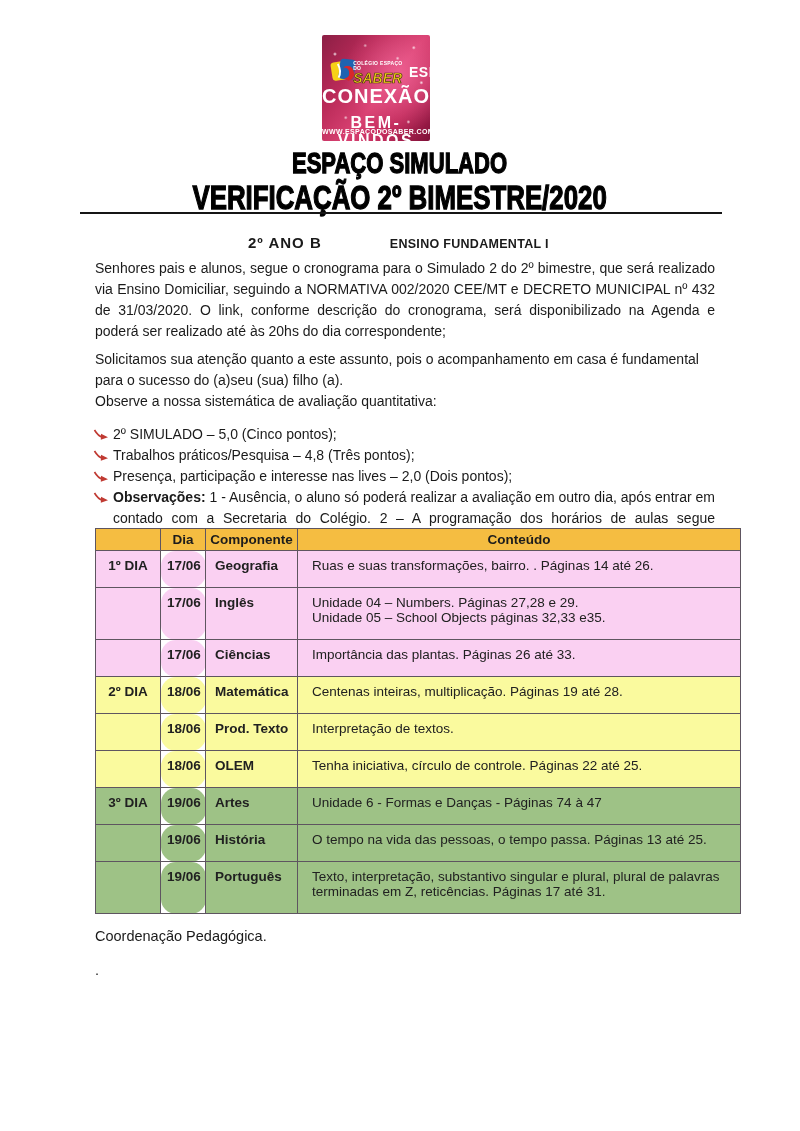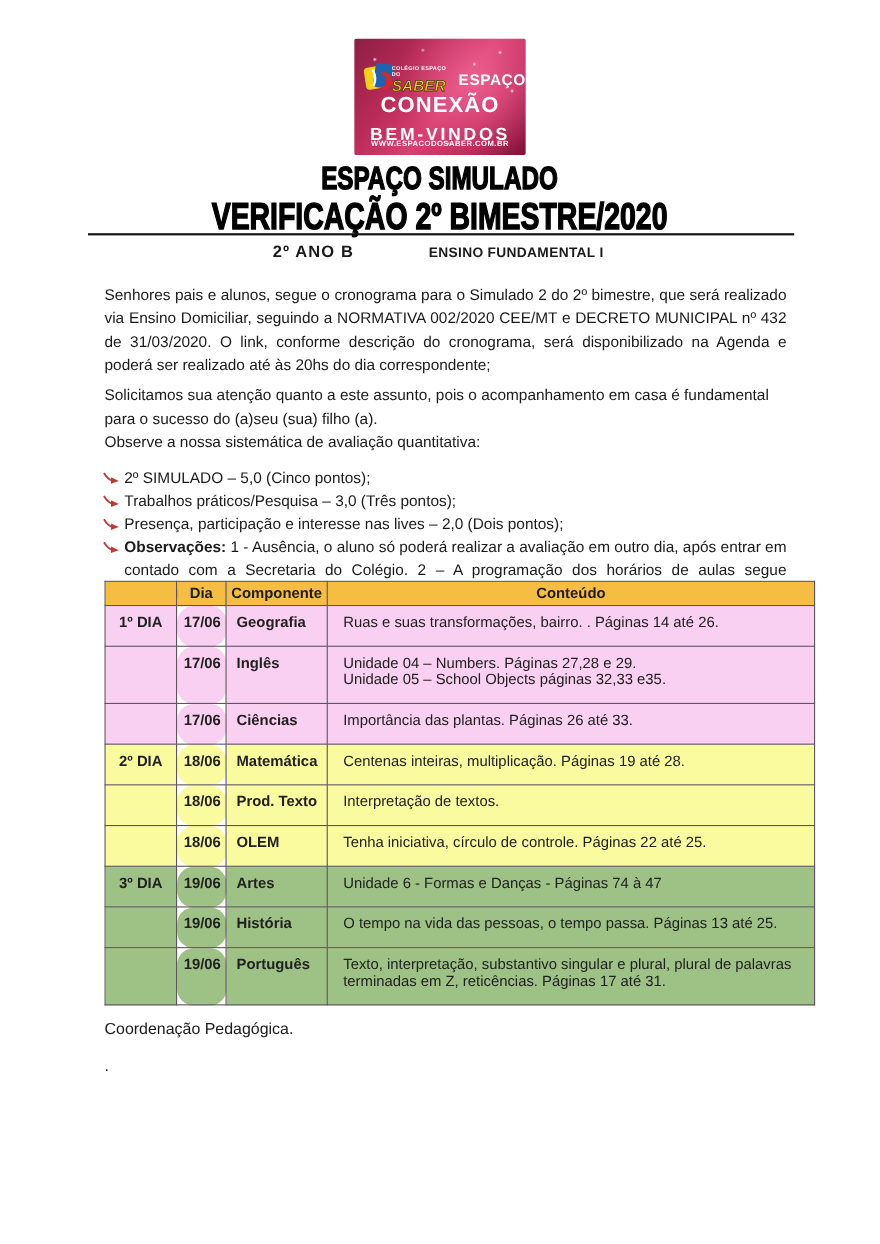--- a/index.html
+++ b/index.html
@@ -11,21 +11,21 @@
     background: #ffffff;
     font-family: "Liberation Sans", sans-serif;
     color: #1a1a1a;
     overflow: hidden;
   }
 
   
   .logo {
     position: absolute;
     left: 322px; top: 35px;
-    width: 156px; height: 106px;
+    width: 108px; height: 106px;
     background:
       radial-gradient(circle at 72% 38%, rgba(255,120,170,.55), rgba(255,120,170,0) 55%),
       linear-gradient(128deg, #8c1f45 0%, #b92a58 30%, #d84071 55%, #c02a5a 75%, #7e1038 100%);
     border-radius: 2px;
   }
   .logo .stars {
     position: absolute; inset: 0;
     background-image:
       radial-gradient(circle 1.3px at 12% 18%, rgba(255,255,255,.9), transparent 2px),
       radial-gradient(circle 1.1px at 85% 12%, rgba(255,255,255,.8), transparent 2px),
@@ -69,21 +69,21 @@
     transform: scaleX(.76);
     transform-origin: center;
     white-space: nowrap;
   }
   .title1 .condensed { font-size: 29px; }
   .title2 .condensed { font-size: 34px; }
   .title-rule {
     position: absolute; top: 212px; left: 80px; width: 642px;
     border: none; border-top: 2px solid #151515;
   }
-  .subtitle { position: absolute; top: 221px; left: 0; display: flex; align-items: baseline; padding-left: 248px; }
+  .subtitle { position: absolute; top: 234px; left: 0; display: flex; align-items: baseline; padding-left: 248px; }
   .subtitle .class-name { font-size: 15px; font-weight: bold; letter-spacing: 1px; }
   .subtitle .level { font-size: 12.5px; font-weight: bold; margin-left: 68px; letter-spacing: .3px; }
 
   
   .para1 {
     position: absolute; top: 258px; left: 95px; width: 620px;
     font-size: 14px; line-height: 21px; text-align: justify;
   }
   .text-block {
     position: absolute; top: 349px; left: 95px; width: 620px;
@@ -180,21 +180,21 @@
           <path d="M1.5 1 C4.5 6 7 7.6 9.5 8" stroke="#c03a32" stroke-width="1.7" fill="none"></path>
           <path d="M8 4.8 L15 8.2 L7.8 10.8 Z" fill="#c03a32"></path>
         </svg>
         <span>2º SIMULADO – 5,0 (Cinco pontos);</span>
       </div>
       <div class="bullet-item">
         <svg class="arrow" viewBox="0 0 16 12">
           <path d="M1.5 1 C4.5 6 7 7.6 9.5 8" stroke="#c03a32" stroke-width="1.7" fill="none"></path>
           <path d="M8 4.8 L15 8.2 L7.8 10.8 Z" fill="#c03a32"></path>
         </svg>
-        <span>Trabalhos práticos/Pesquisa – 3,0 (Três pontos);</span>
+        <span>Trabalhos práticos/Pesquisa – 4,8 (Três pontos);</span>
       </div>
       <div class="bullet-item">
         <svg class="arrow" viewBox="0 0 16 12">
           <path d="M1.5 1 C4.5 6 7 7.6 9.5 8" stroke="#c03a32" stroke-width="1.7" fill="none"></path>
           <path d="M8 4.8 L15 8.2 L7.8 10.8 Z" fill="#c03a32"></path>
         </svg>
         <span>Presença, participação e interesse nas lives – 2,0 (Dois pontos);</span>
       </div>
       <div class="bullet-item obs-item">
         <svg class="arrow" viewBox="0 0 16 12">

